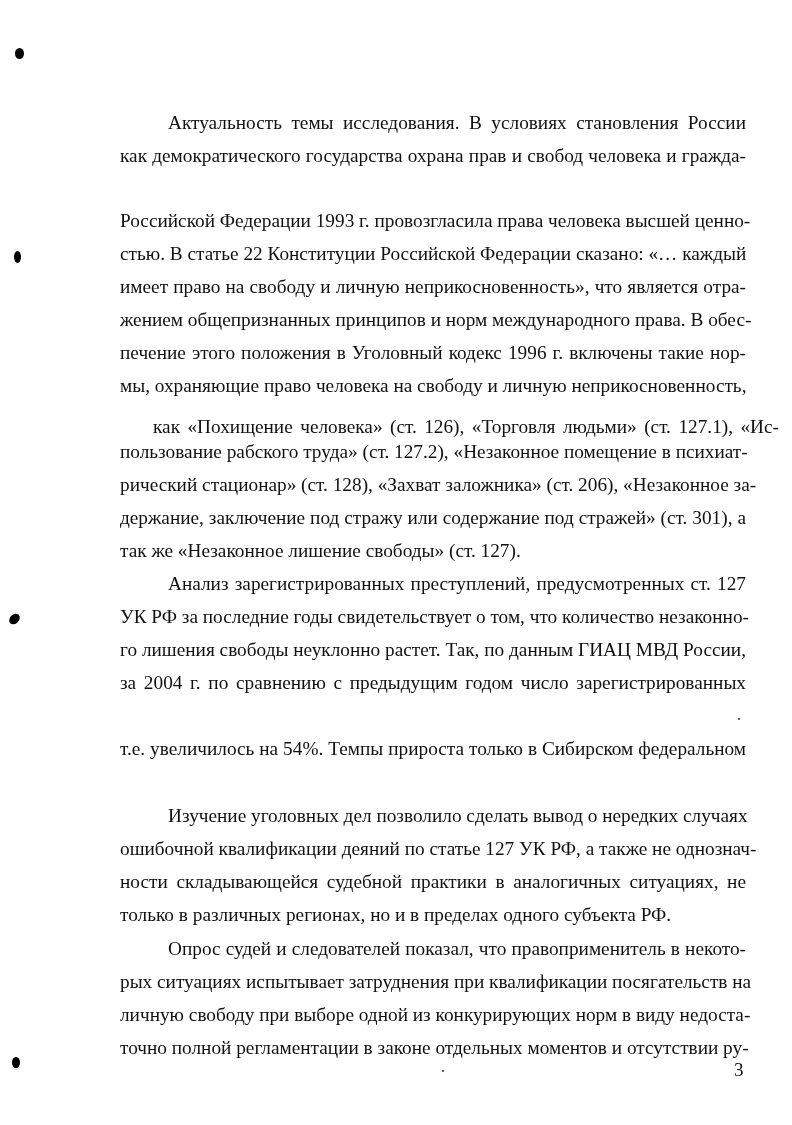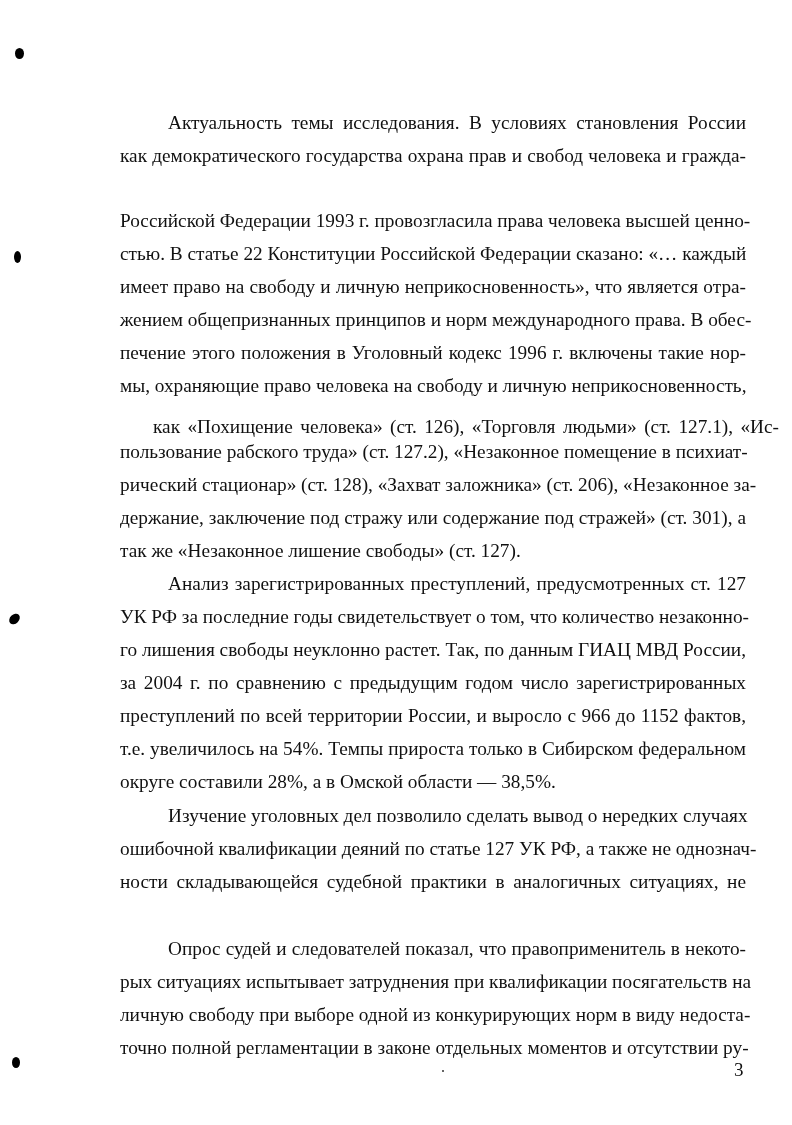--- a/index.html
+++ b/index.html
@@ -48,27 +48,26 @@
   <div class="line" style="top:416px;margin-left:33px;">как «Похищение человека» (ст. 126), «Торговля людьми» (ст. 127.1), «Ис-</div>
   <div class="line" style="top:441px;">пользование рабского труда» (ст. 127.2), «Незаконное помещение в психиат-</div>
   <div class="line" style="top:474px;">рический стационар» (ст. 128), «Захват заложника» (ст. 206), «Незаконное за-</div>
   <div class="line" style="top:507px;">держание, заключение под стражу или содержание под стражей» (ст. 301), а</div>
   <div class="line last" style="top:540px;">так же «Незаконное лишение свободы» (ст. 127).</div>
 
   <div class="line indent" style="top:573px;">Анализ зарегистрированных преступлений, предусмотренных ст. 127</div>
   <div class="line" style="top:606px;">УК РФ за последние годы свидетельствует о том, что количество незаконно-</div>
   <div class="line" style="top:639px;">го лишения свободы неуклонно растет. Так, по данным ГИАЦ МВД России,</div>
   <div class="line" style="top:672px;">за 2004 г. по сравнению с предыдущим годом число зарегистрированных</div>
-  <div class="line" style="top:705px;">преступлений по всей территории России, и выросло с 966 до 1152 фактов,</div>
   <div class="line" style="top:738px;">т.е. увеличилось на 54%. Темпы прироста только в Сибирском федеральном</div>
-  <div class="line last" style="top:771px;">округе составили 28%, а в Омской области — 38,5%.</div>
 
   <div class="line indent" style="top:805px;">Изучение уголовных дел позволило сделать вывод о нередких случаях</div>
   <div class="line" style="top:838px;">ошибочной квалификации деяний по статье 127 УК РФ, а также не однознач-</div>
   <div class="line" style="top:871px;">ности складывающейся судебной практики в аналогичных ситуациях, не</div>
+  <div class="line last" style="top:904px;">только в различных регионах, но и в пределах одного субъекта РФ.</div>
 
   <div class="line indent" style="top:938px;">Опрос судей и следователей показал, что правоприменитель в некото-</div>
   <div class="line" style="top:971px;">рых ситуациях испытывает затруднения при квалификации посягательств на</div>
   <div class="line" style="top:1004px;">личную свободу при выборе одной из конкурирующих норм в виду недоста-</div>
   <div class="line" style="top:1037px;">точно полной регламентации в законе отдельных моментов и отсутствии ру-</div>
 
   <div class="pagenum">3</div>
 </div>
 
 </body></html>

